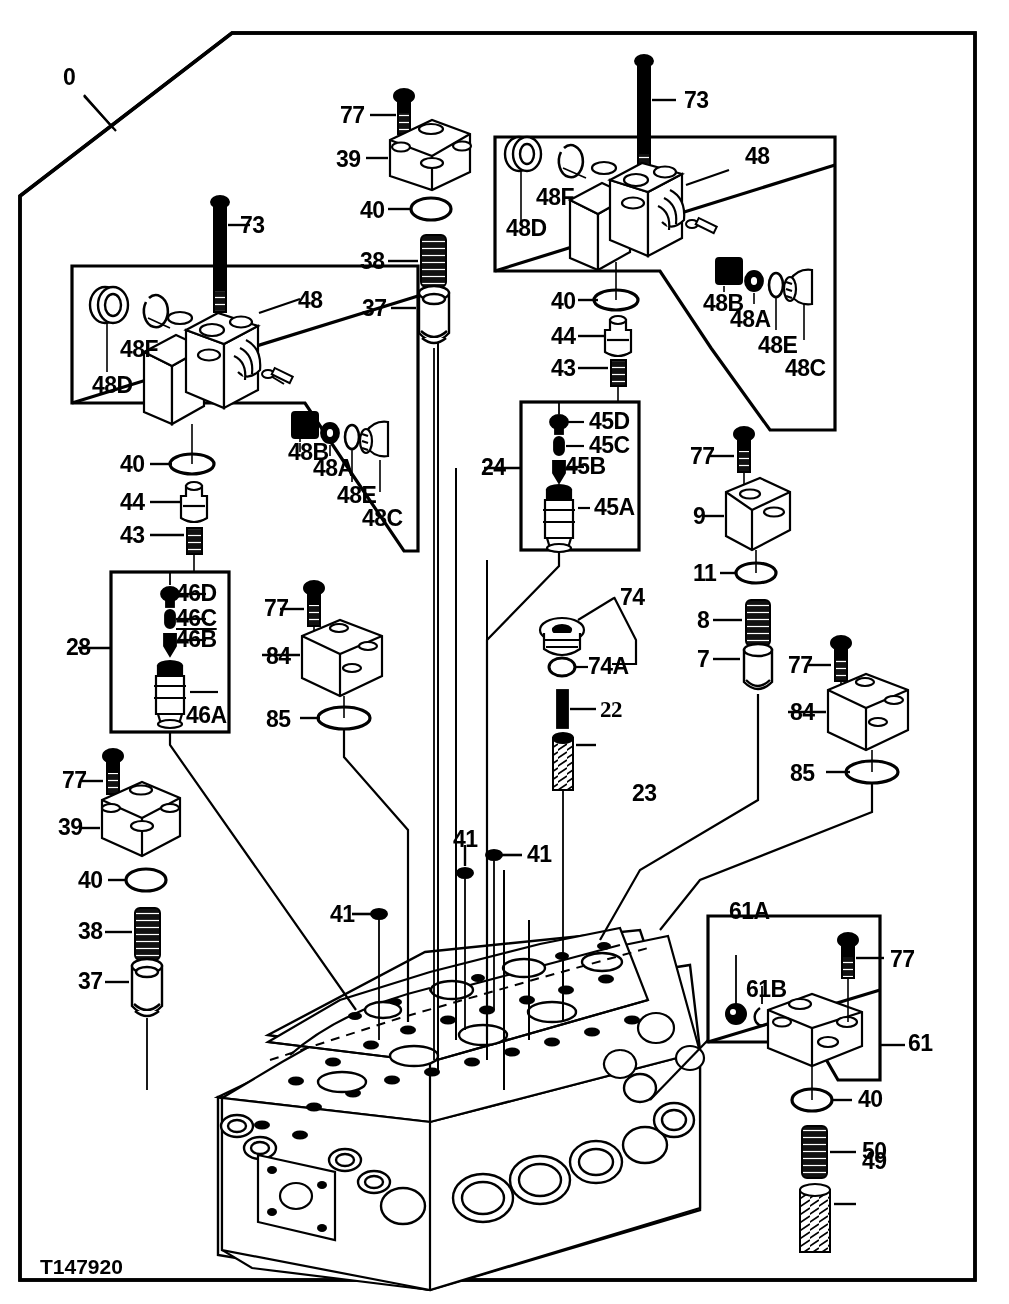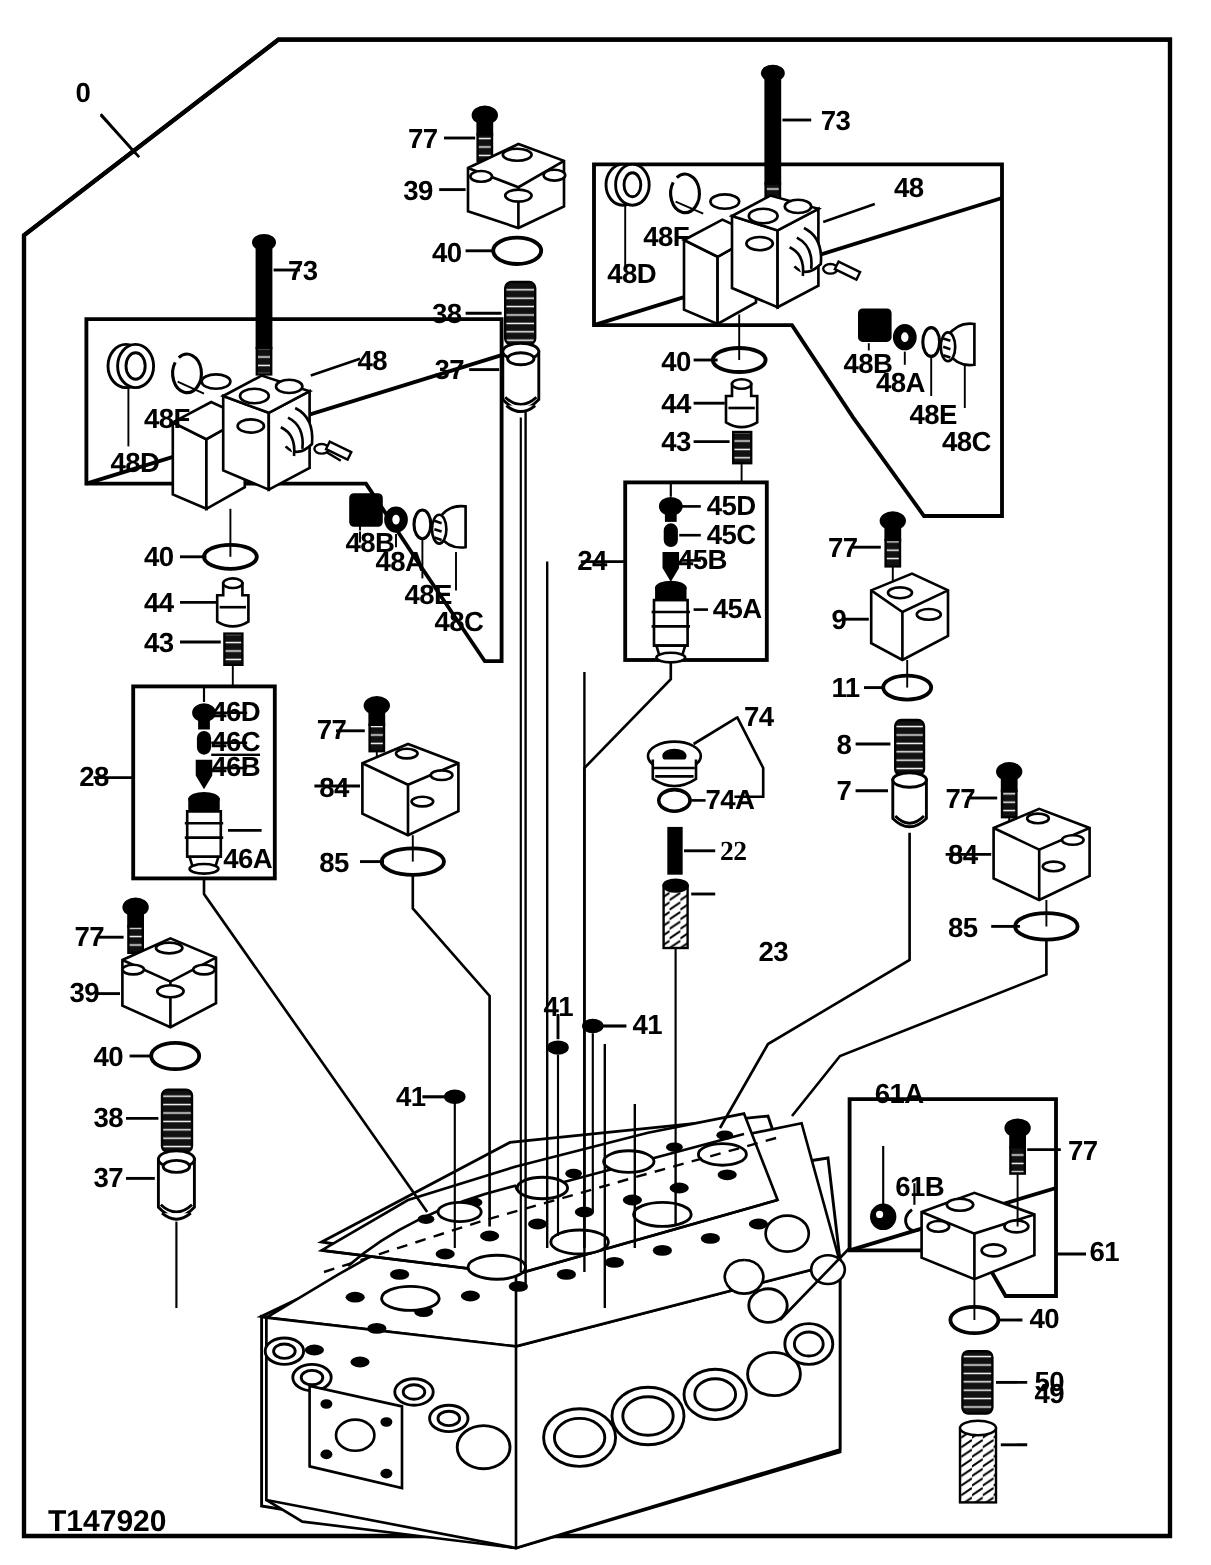--- a/index.html
+++ b/index.html
@@ -15,21 +15,21 @@
   .lbl{
     position:absolute;
     font-family:"Liberation Sans", sans-serif;
     font-weight:bold;
     color:#000;
     white-space:nowrap;
     line-height:1;
     letter-spacing:-0.5px;
   }
   .lbl-lg{font-size:23px;}
-  .lbl-part{font-size:25px;letter-spacing:0px;}
+  .lbl-part{font-size:21px;letter-spacing:0px;}
 </style>
 </head>
 <body>
 
 <div id="stage">
 
 <svg width="1009" height="1304" viewBox="0 0 1009 1304">
   <defs>
 
     <pattern id="knurl" width="6" height="6" patternUnits="userSpaceOnUse">

